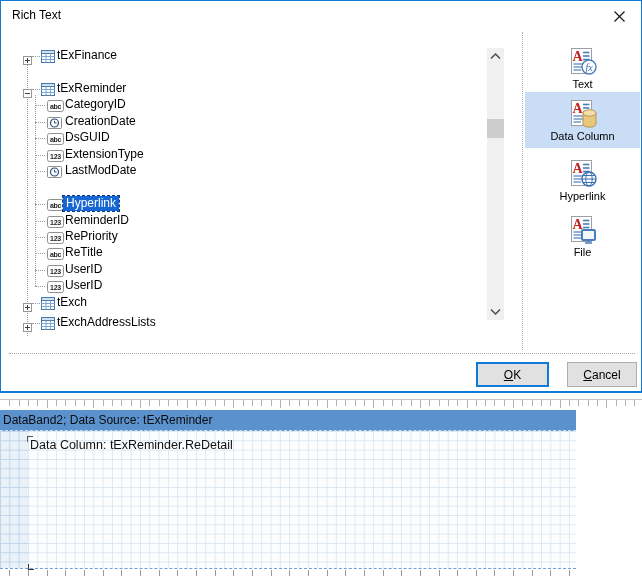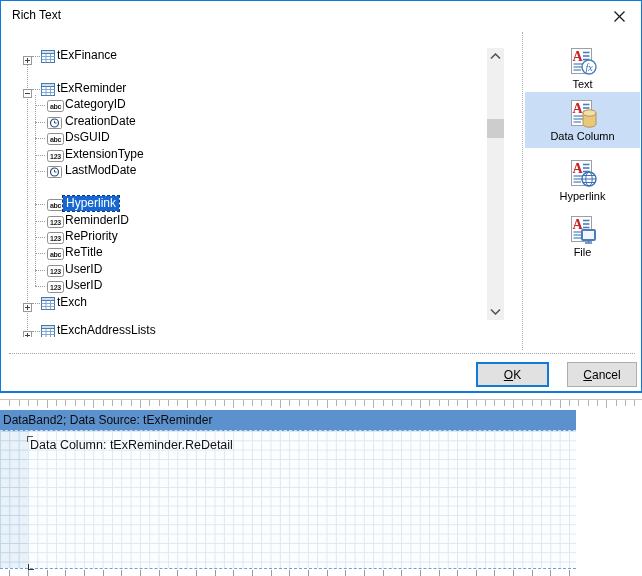--- a/index.html
+++ b/index.html
@@ -218,21 +218,21 @@
         <span class="t-icon" style="left:40px"><svg width="14" height="13" viewBox="0 0 14 13">
     <rect x="0.5" y="0.5" width="13" height="12" fill="#fff" stroke="#4779ab"></rect>
     <rect x="0.5" y="0.5" width="13" height="3" fill="#cfe0f0" stroke="#4779ab"></rect>
     <line x1="0.5" y1="6.5" x2="13.5" y2="6.5" stroke="#7da7d4"></line>
     <line x1="0.5" y1="9.5" x2="13.5" y2="9.5" stroke="#7da7d4"></line>
     <line x1="5" y1="3.5" x2="5" y2="12.5" stroke="#7da7d4"></line>
     <line x1="9.5" y1="3.5" x2="9.5" y2="12.5" stroke="#7da7d4"></line>
           </svg></span>
         <span class="t-label" style="left:56px">tExch</span>
       </div>
-      <div class="tree-row" style="top: 282px;">
+      <div class="tree-row" style="top: 274px;">
         <span class="stub" style="left:31px;width:8px;top:8px"></span>
         <span class="expander" style="left:22px"><svg width="9" height="9" viewBox="0 0 9 9">
   <rect x="0.5" y="0.5" width="8" height="8" fill="#fff" stroke="#979797"></rect>
   <line x1="2" y1="4.5" x2="7" y2="4.5" stroke="#404040"></line>
   <line x1="4.5" y1="2" x2="4.5" y2="7" stroke="#404040"></line>
           </svg></span>
         <span class="t-icon" style="left:40px"><svg width="14" height="13" viewBox="0 0 14 13">
     <rect x="0.5" y="0.5" width="13" height="12" fill="#fff" stroke="#4779ab"></rect>
     <rect x="0.5" y="0.5" width="13" height="3" fill="#cfe0f0" stroke="#4779ab"></rect>
     <line x1="0.5" y1="6.5" x2="13.5" y2="6.5" stroke="#7da7d4"></line>

